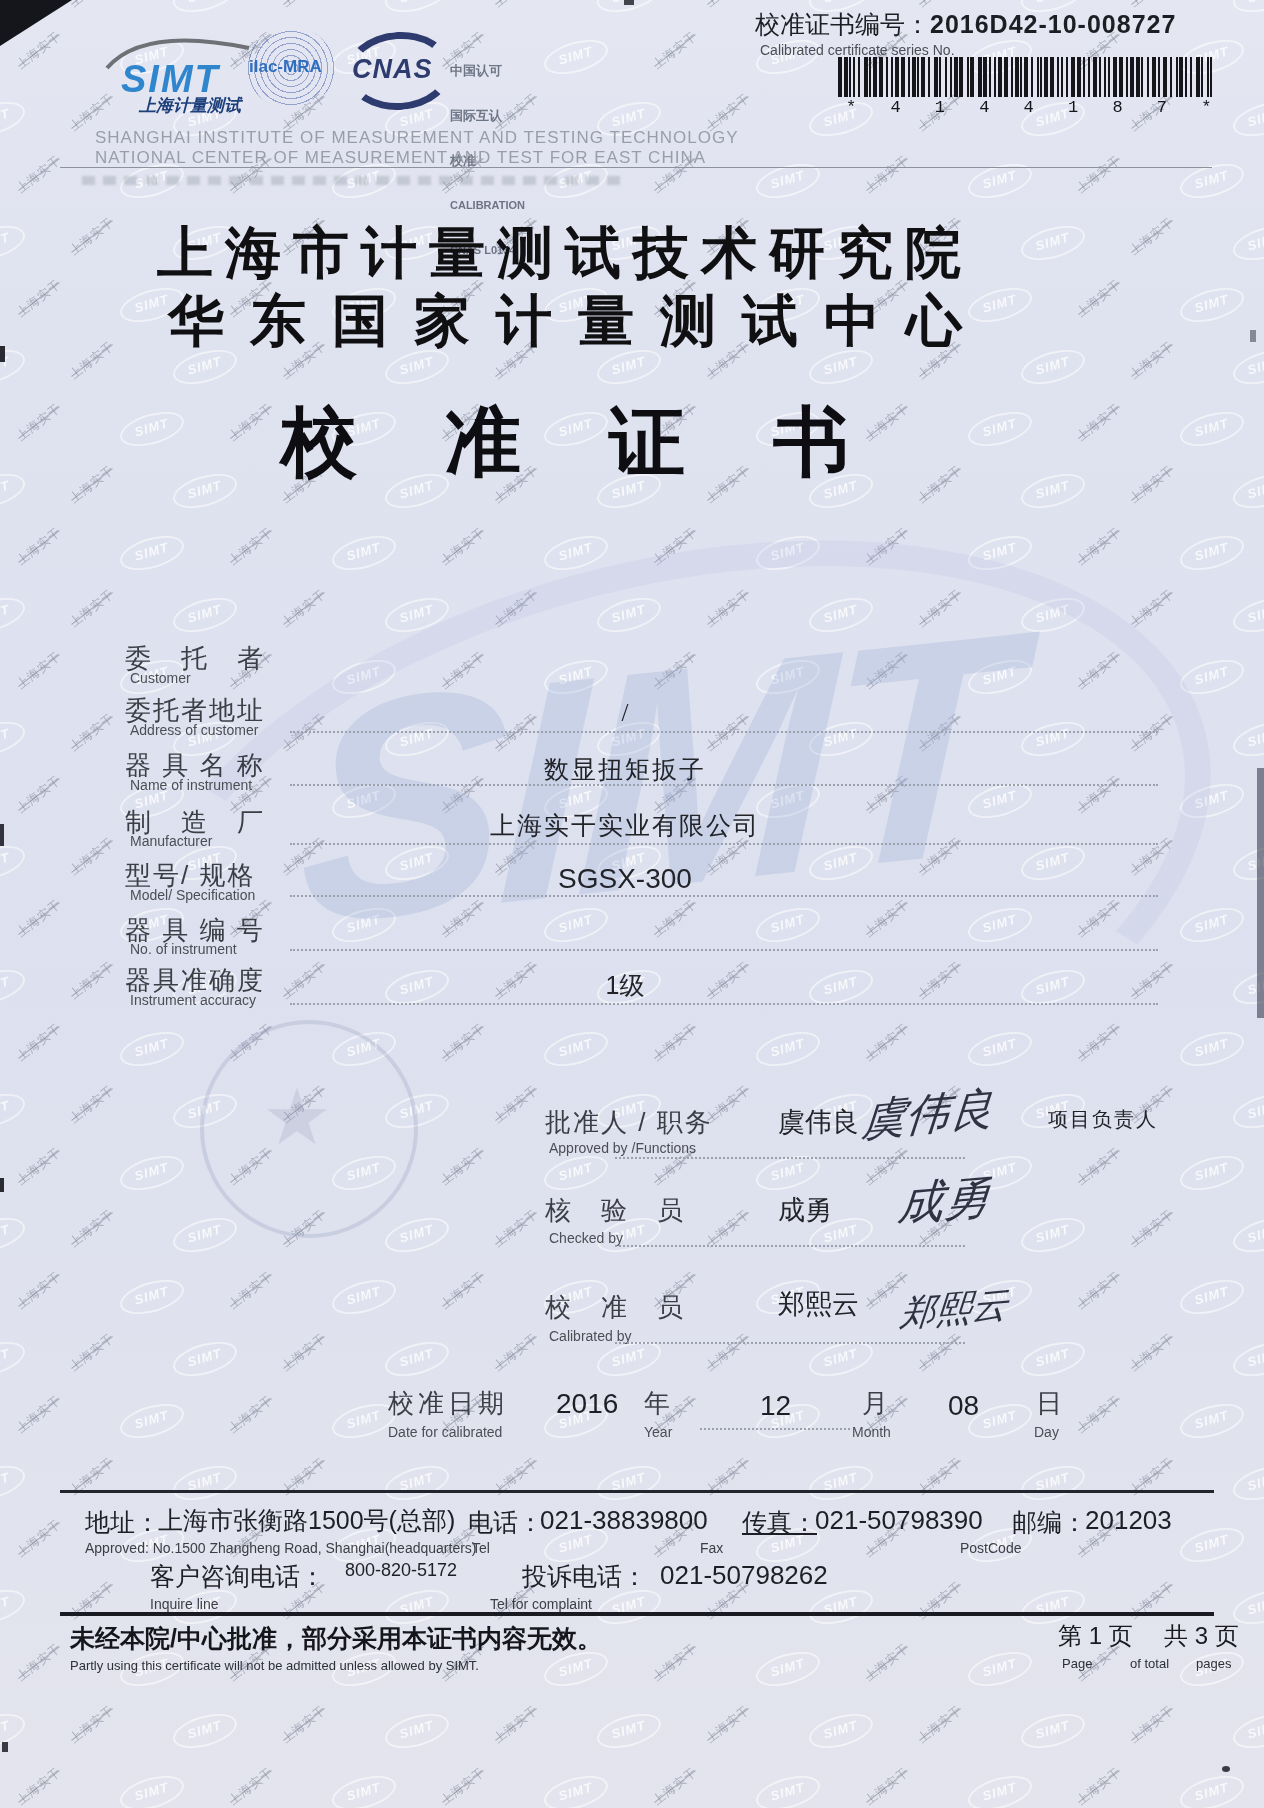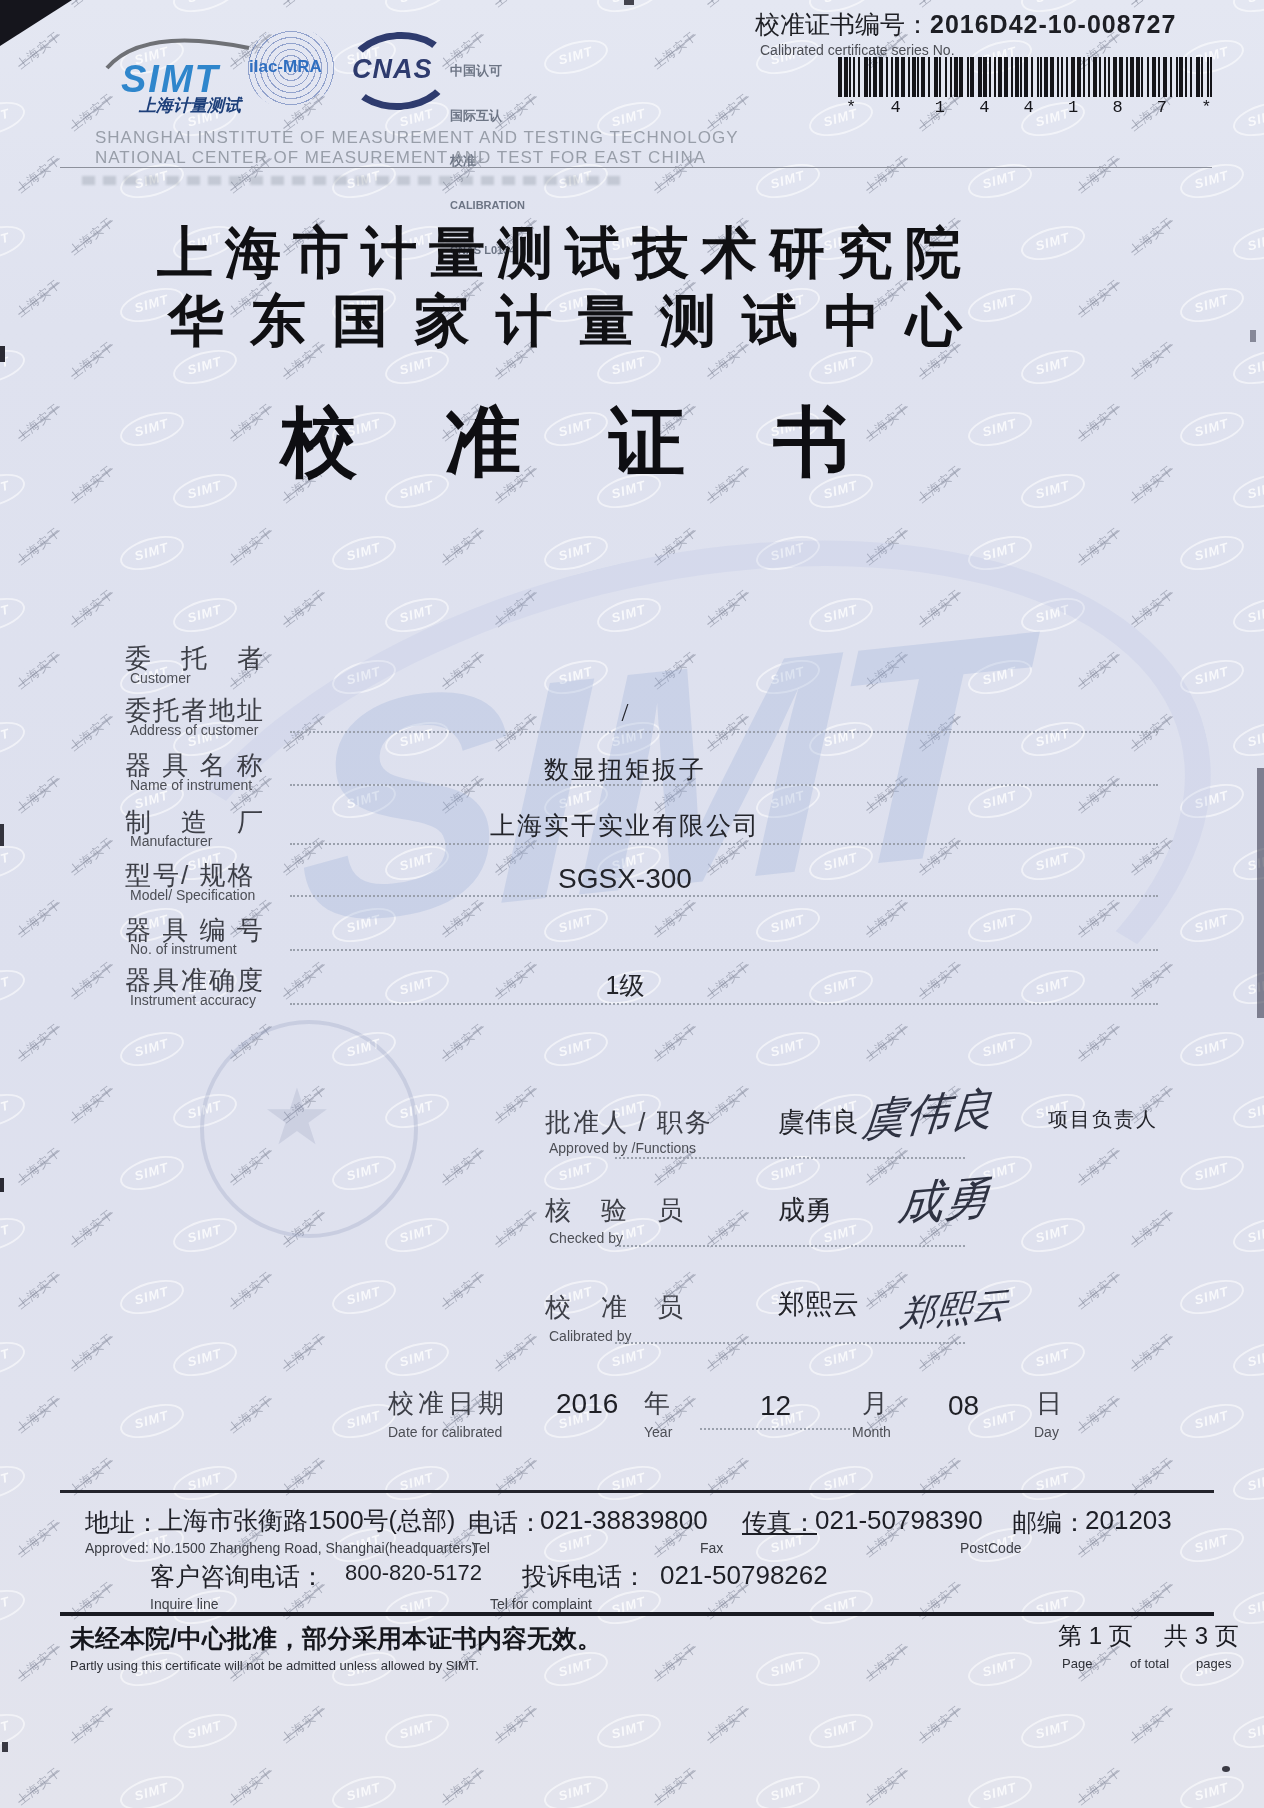--- a/index.html
+++ b/index.html
@@ -702,21 +702,21 @@
   <div class="abs z2" style="left:742px;top:1506px;font-size:25px;color:#1e1f26;text-decoration:underline;">传真：</div>
   <div class="abs z2" style="left:815px;top:1505px;font-size:26px;color:#1e1f26;">021-50798390</div>
   <div class="abs z2" style="left:1012px;top:1506px;font-size:25px;color:#1e1f26;">邮编：</div>
   <div class="abs z2" style="left:1085px;top:1505px;font-size:26px;color:#1e1f26;">201203</div>
   <div class="abs z2" style="left:85px;top:1540px;font-size:14px;color:#3c3e45;">Approved: No.1500  Zhangheng Road, Shanghai(headquarters)</div>
   <div class="abs z2" style="left:472px;top:1540px;font-size:14px;color:#3c3e45;">Tel</div>
   <div class="abs z2" style="left:700px;top:1540px;font-size:14px;color:#3c3e45;">Fax</div>
   <div class="abs z2" style="left:960px;top:1540px;font-size:14px;color:#3c3e45;">PostCode</div>
 
   <div class="abs z2" style="left:150px;top:1560px;font-size:25px;color:#1e1f26;">客户咨询电话：</div>
-  <div class="abs z2" style="left:345px;top:1560px;font-size:22px;color:#1e1f26;">800-820-5172</div>
+  <div class="abs z2" style="left:345px;top:1560px;font-size:18px;color:#1e1f26;">800-820-5172</div>
   <div class="abs z2" style="left:522px;top:1560px;font-size:25px;color:#1e1f26;">投诉电话：</div>
   <div class="abs z2" style="left:660px;top:1560px;font-size:26px;color:#1e1f26;">021-50798262</div>
   <div class="abs z2" style="left:150px;top:1596px;font-size:14px;color:#3c3e45;">Inquire line</div>
   <div class="abs z2" style="left:490px;top:1596px;font-size:14px;color:#3c3e45;">Tel for complaint</div>
 
   <div class="abs z2" style="left:60px;top:1612px;width:1154px;height:4px;background:#191a22;"></div>
   <div class="abs z2" style="left:70px;top:1622px;font-size:25px;font-weight:600;color:#15161c;">未经本院/中心批准，部分采用本证书内容无效。</div>
   <div class="abs z2" style="left:70px;top:1658px;font-size:13px;color:#2e3037;">Partly using this certificate will not be admitted unless allowed by SIMT.</div>
 
   <div class="abs z2" style="left:1058px;top:1620px;font-size:24px;color:#191a20;">

